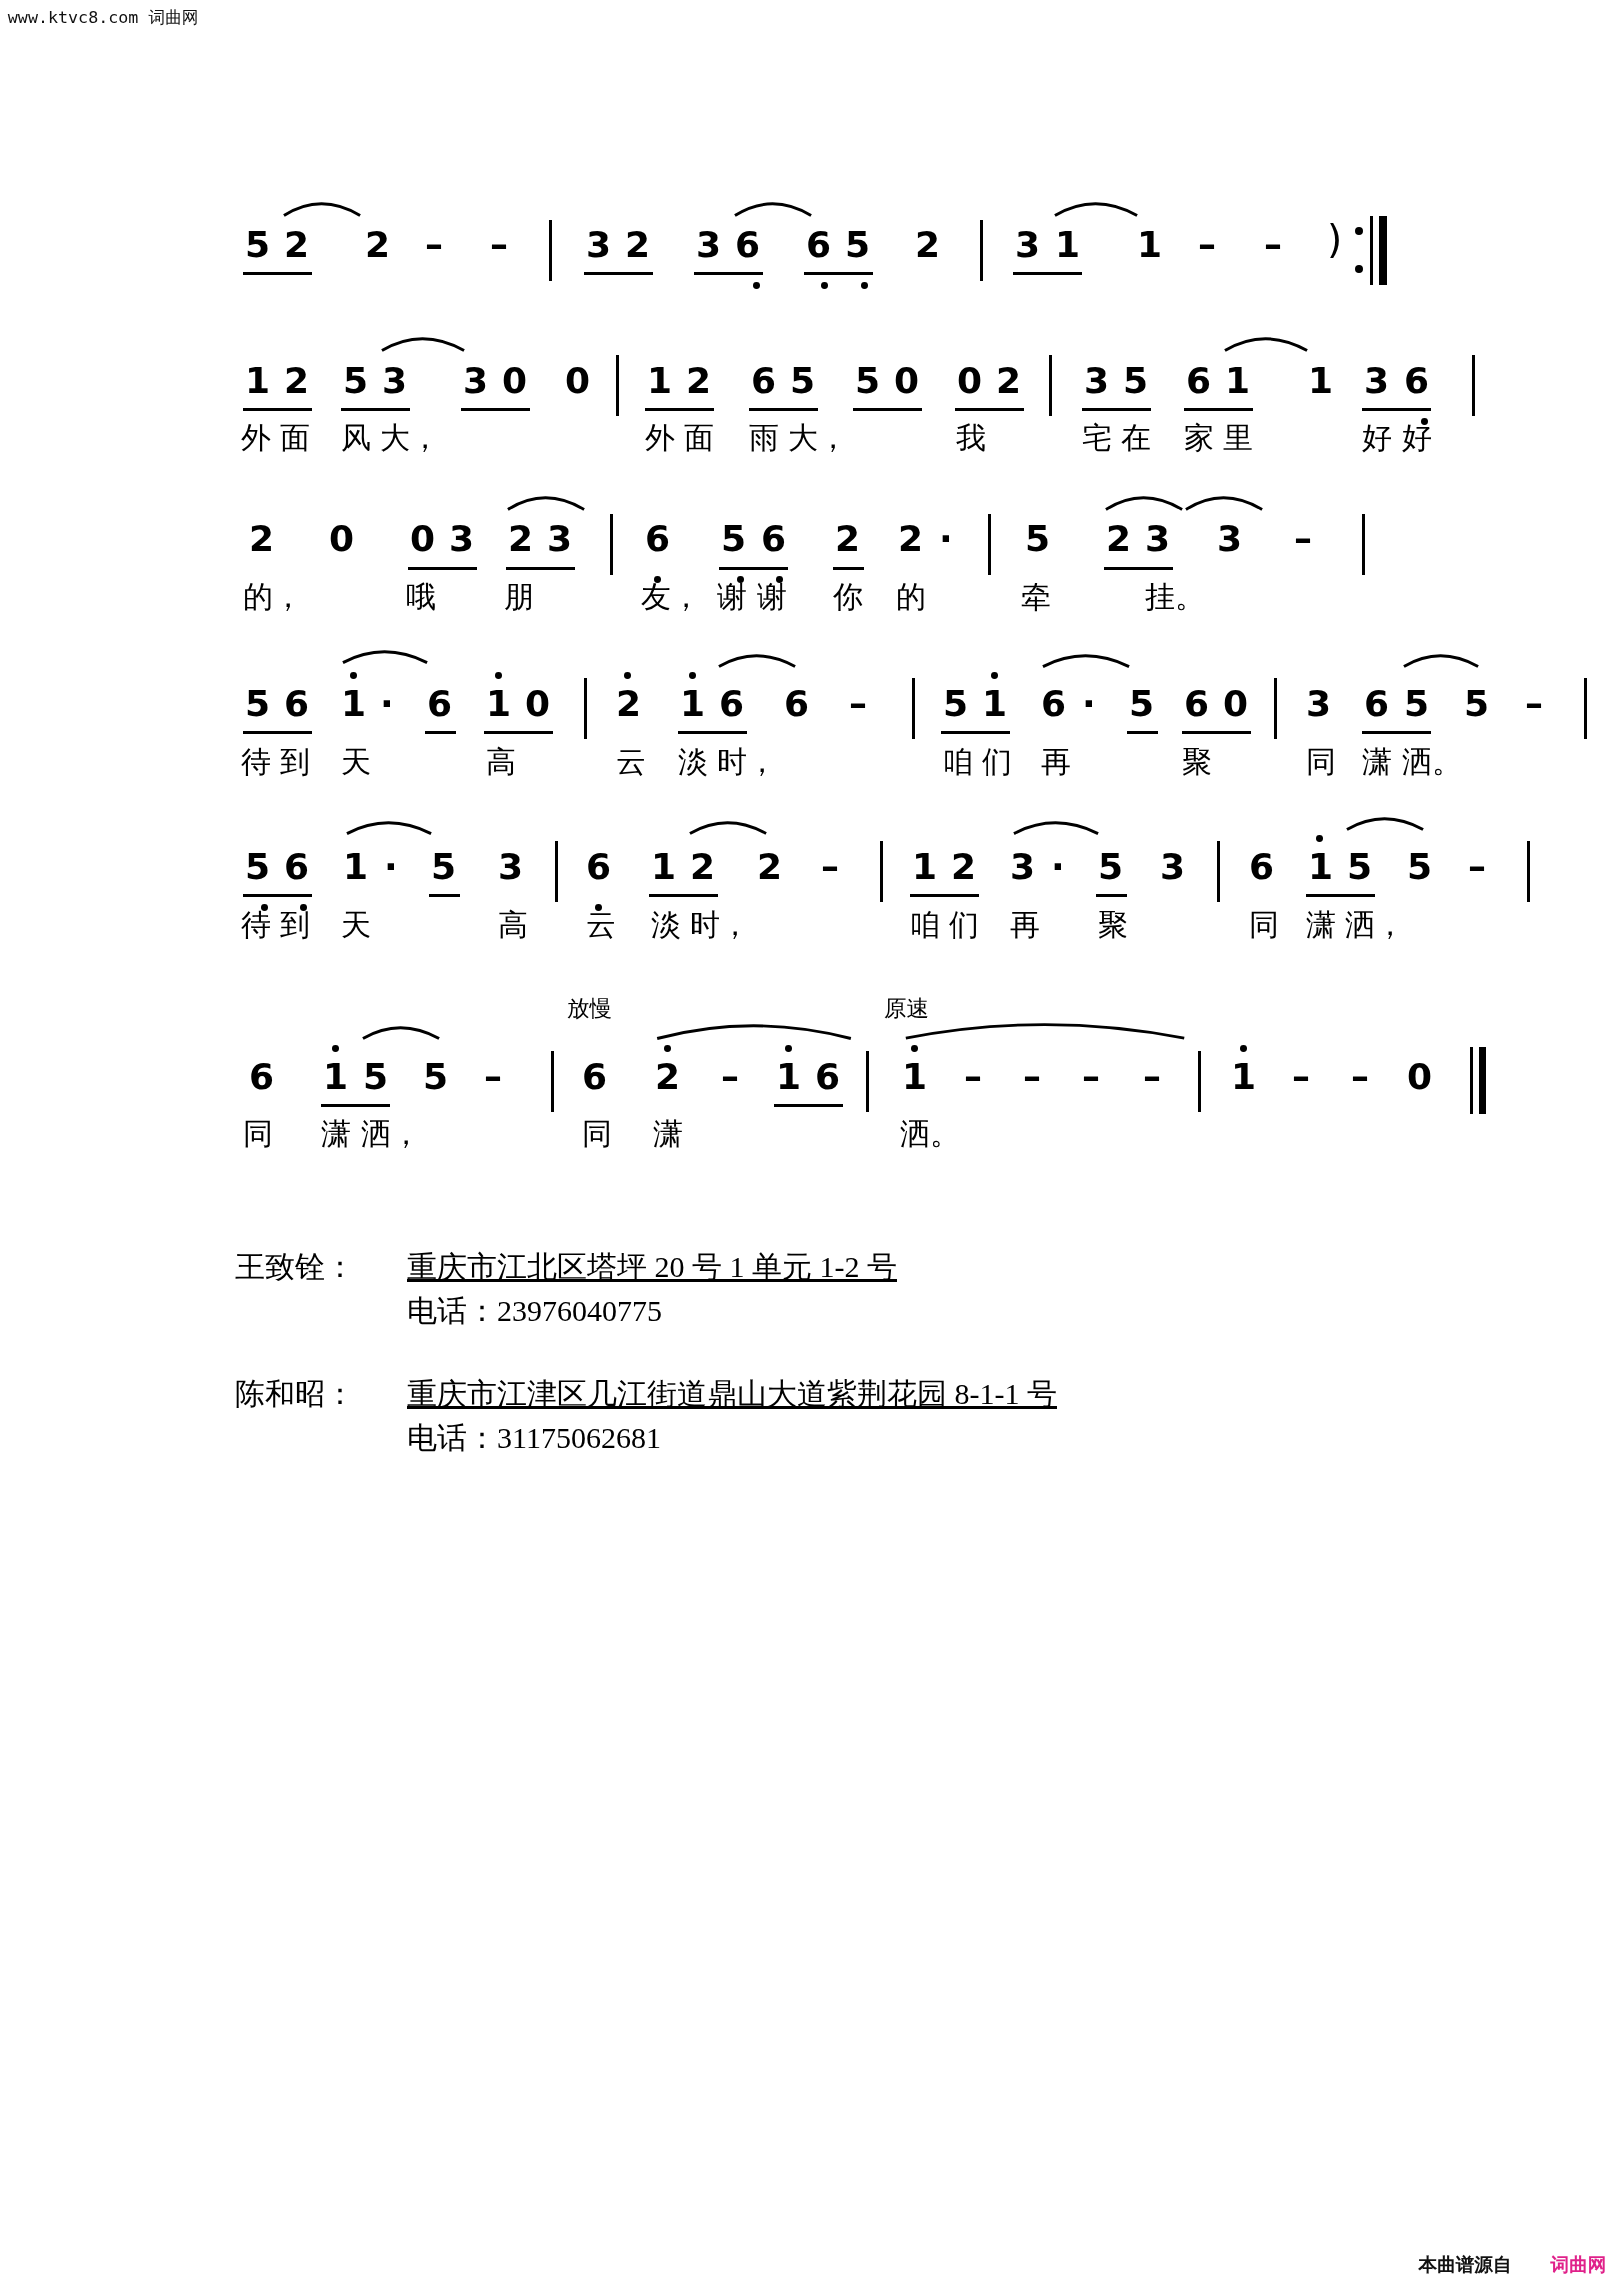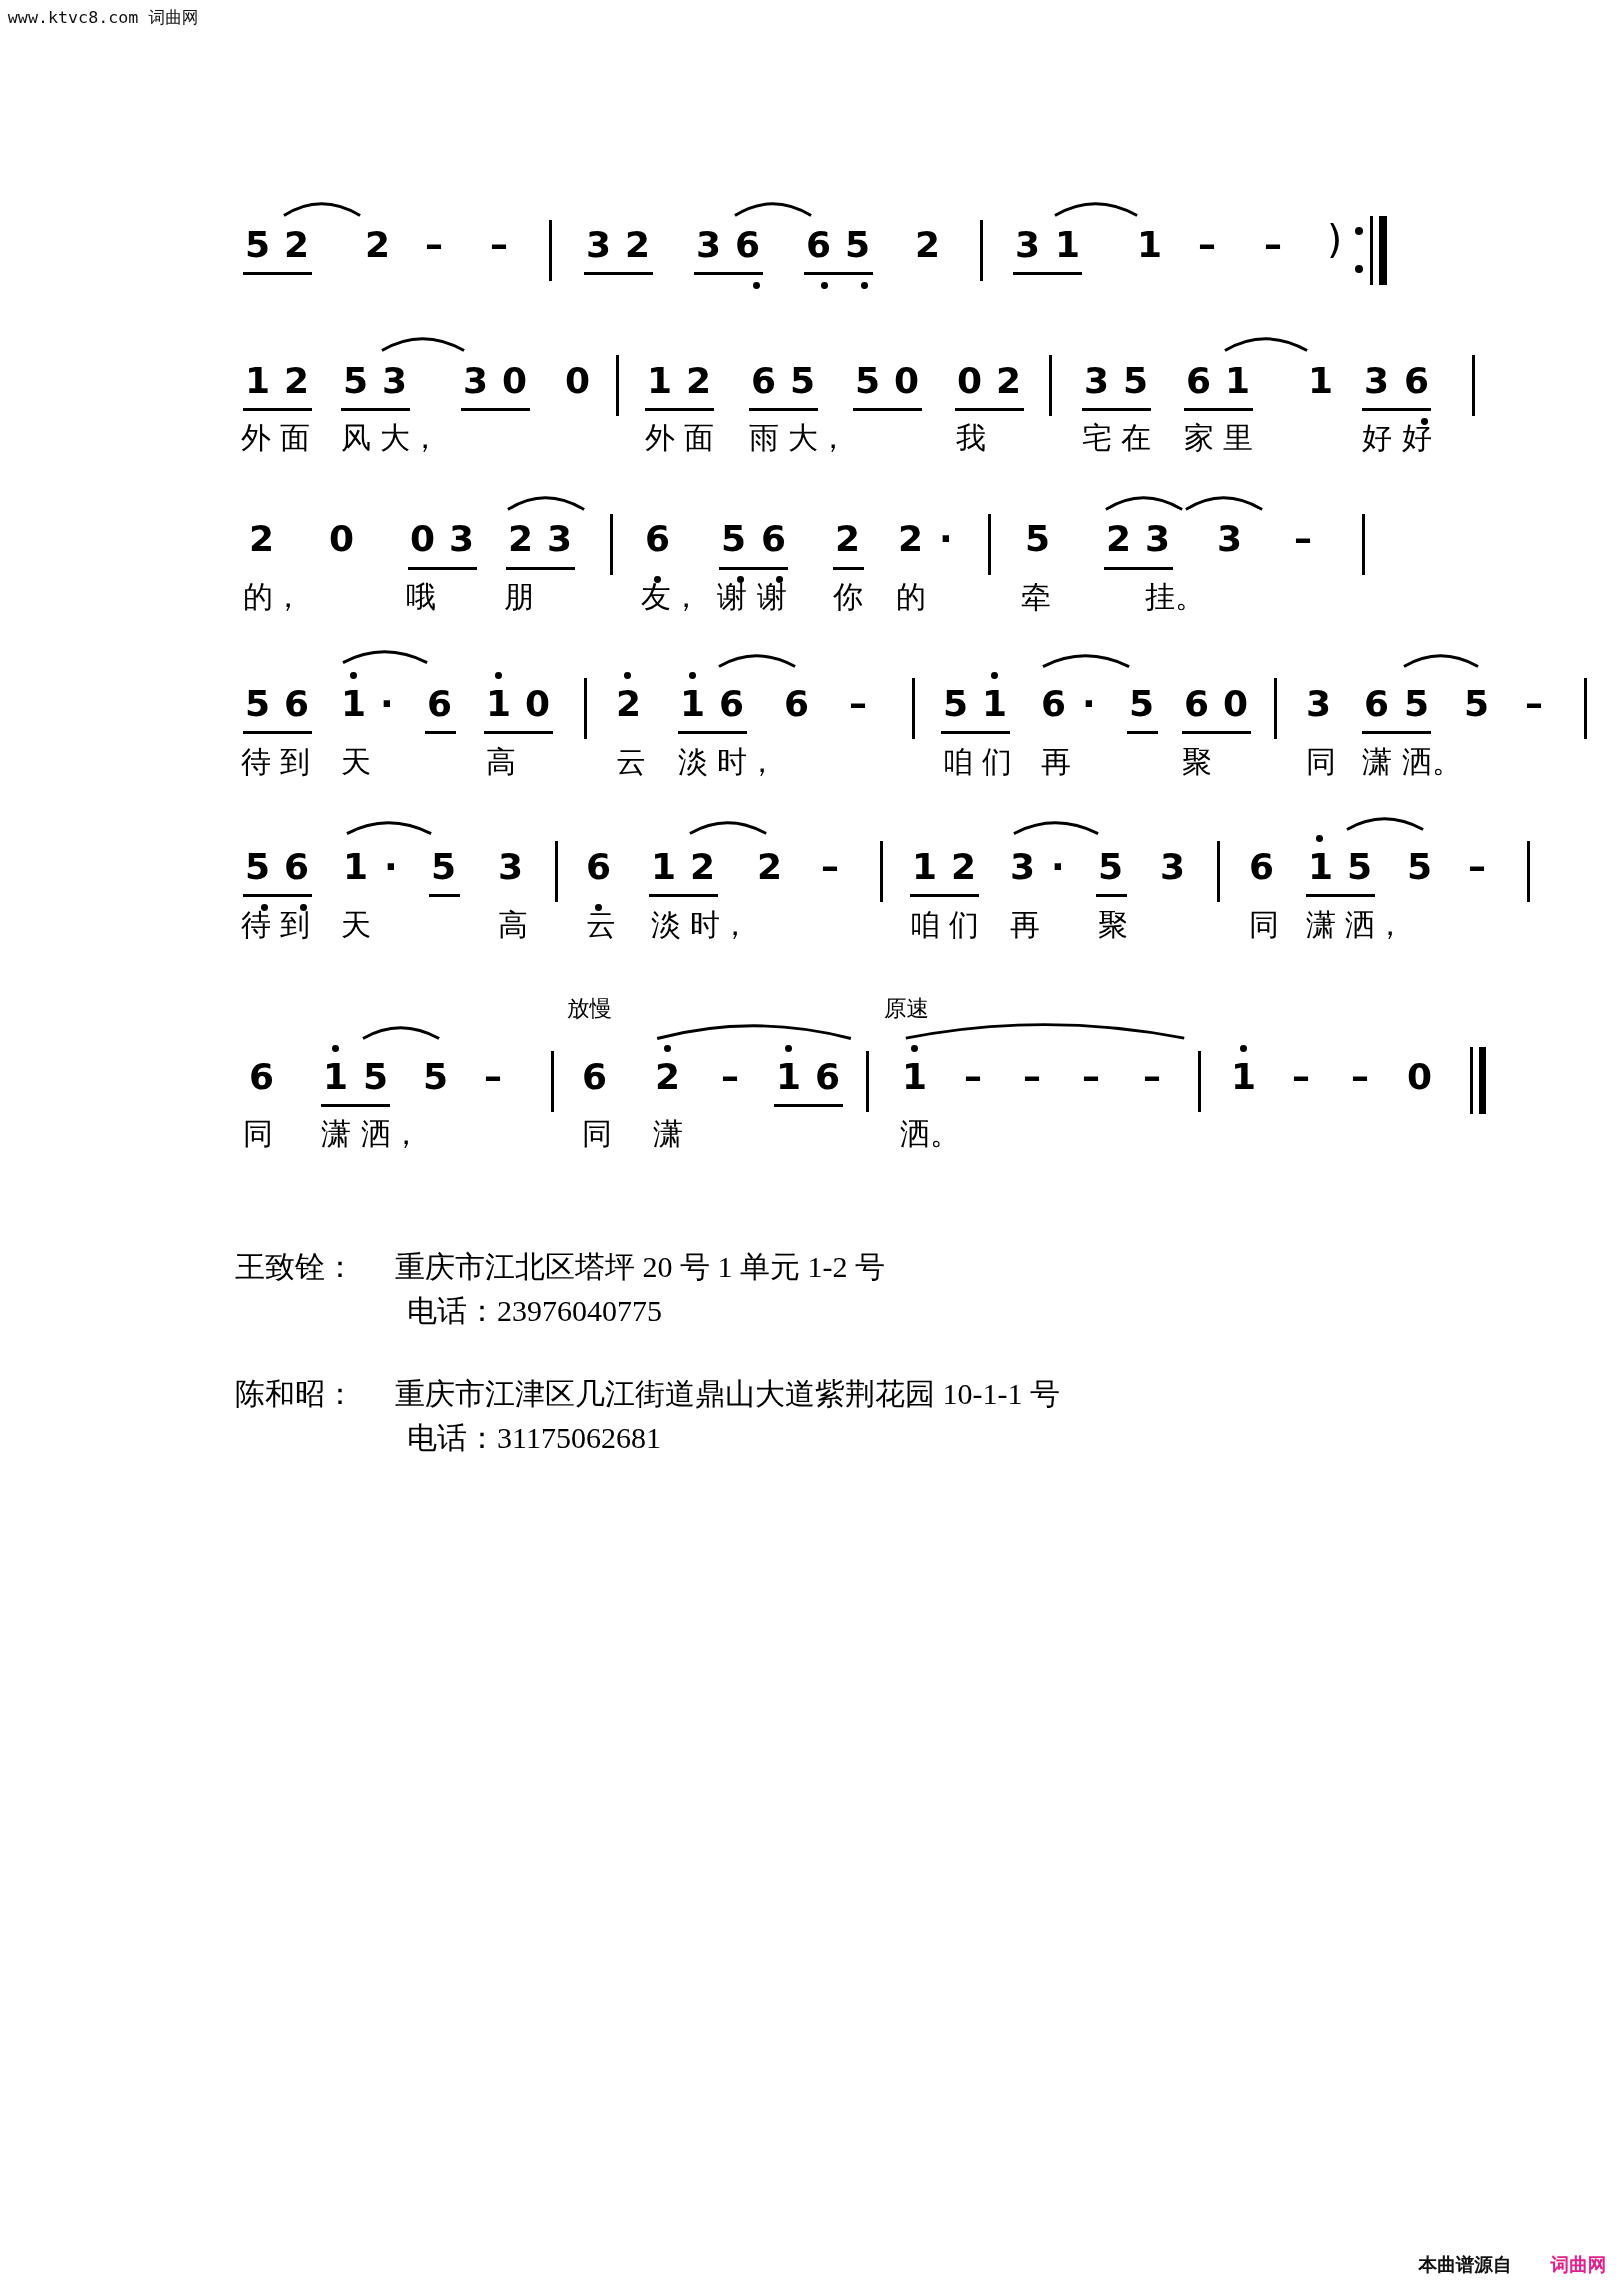--- a/index.html
+++ b/index.html
@@ -71,22 +71,22 @@
   .rep-dot{position:absolute;width:7.8px;height:7.8px;border-radius:50%;background:#000;}
 
   
   .credits{position:absolute;left:235px;top:1247px;width:1176px;}
   .cred-block{position:relative;margin-bottom:37px;}
   .cred-name{
     position:absolute;left:0;top:0;font-size:30px;
     font-family:"Liberation Serif","DejaVu Serif",serif;white-space:pre;
   }
   .cred-l1{
-    position:absolute;left:160px;top:0;font-size:30px;
-    font-family:"Liberation Serif","DejaVu Serif",serif;white-space:pre;
+    position:absolute;left:172px;top:0;font-size:30px;
+    font-family:"Liberation Serif","DejaVu Serif",serif;white-space:pre;text-decoration:underline;
   }
   .cred-l2{
     position:absolute;left:172px;top:44px;font-size:30px;
     font-family:"Liberation Serif","DejaVu Serif",serif;white-space:pre;
   }
 </style>
 </head>
 <body>
 
 <div class="wm-top">www.ktvc8.com 词曲网</div>
@@ -458,17 +458,17 @@
   </div>
 
 <div class="credits">
   <div class="cred-block" style="height:90px">
     <span class="cred-name">王致铨：</span>
     <span class="cred-l1">重庆市江北区塔坪 20 号 1 单元 1-2 号</span>
     <span class="cred-l2">电话：23976040775</span>
   </div>
   <div class="cred-block" style="height:90px">
     <span class="cred-name">陈和昭：</span>
-    <span class="cred-l1">重庆市江津区几江街道鼎山大道紫荆花园 10-1-1 号</span>
+    <span class="cred-l1">重庆市江津区几江街道鼎山大道紫荆花园 8-1-1 号</span>
     <span class="cred-l2">电话：31175062681</span>
   </div>
 </div>
 
 
 </body></html>

